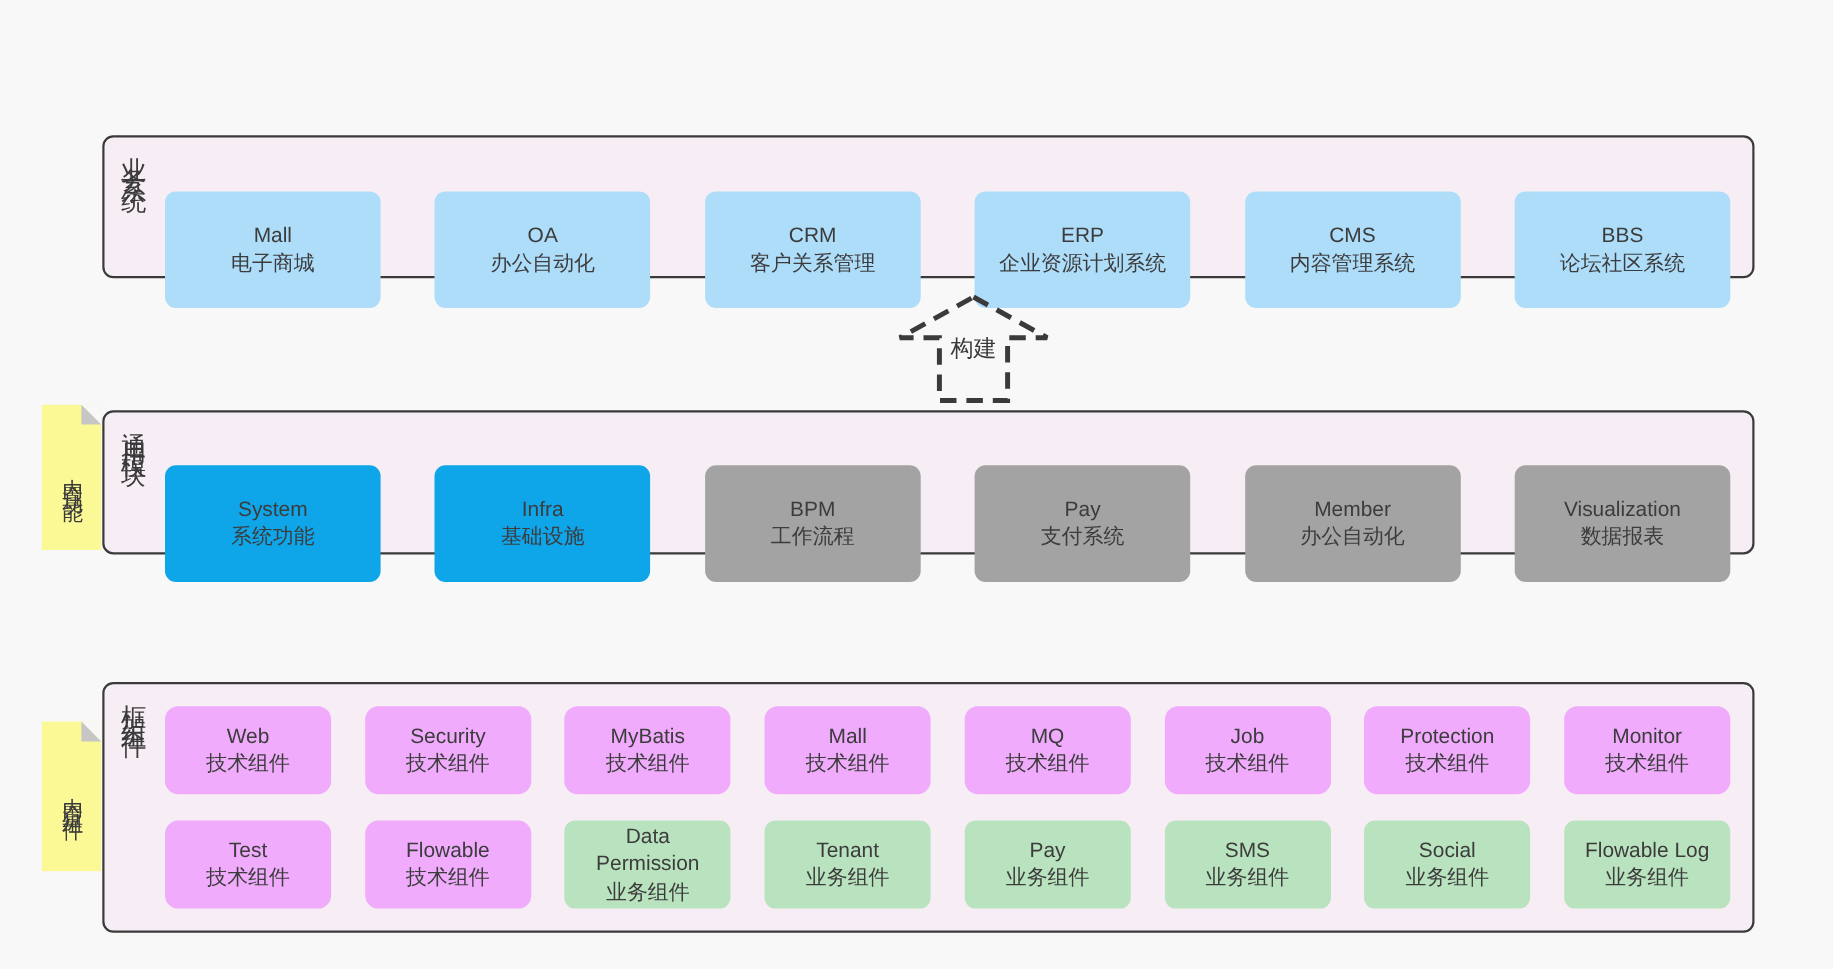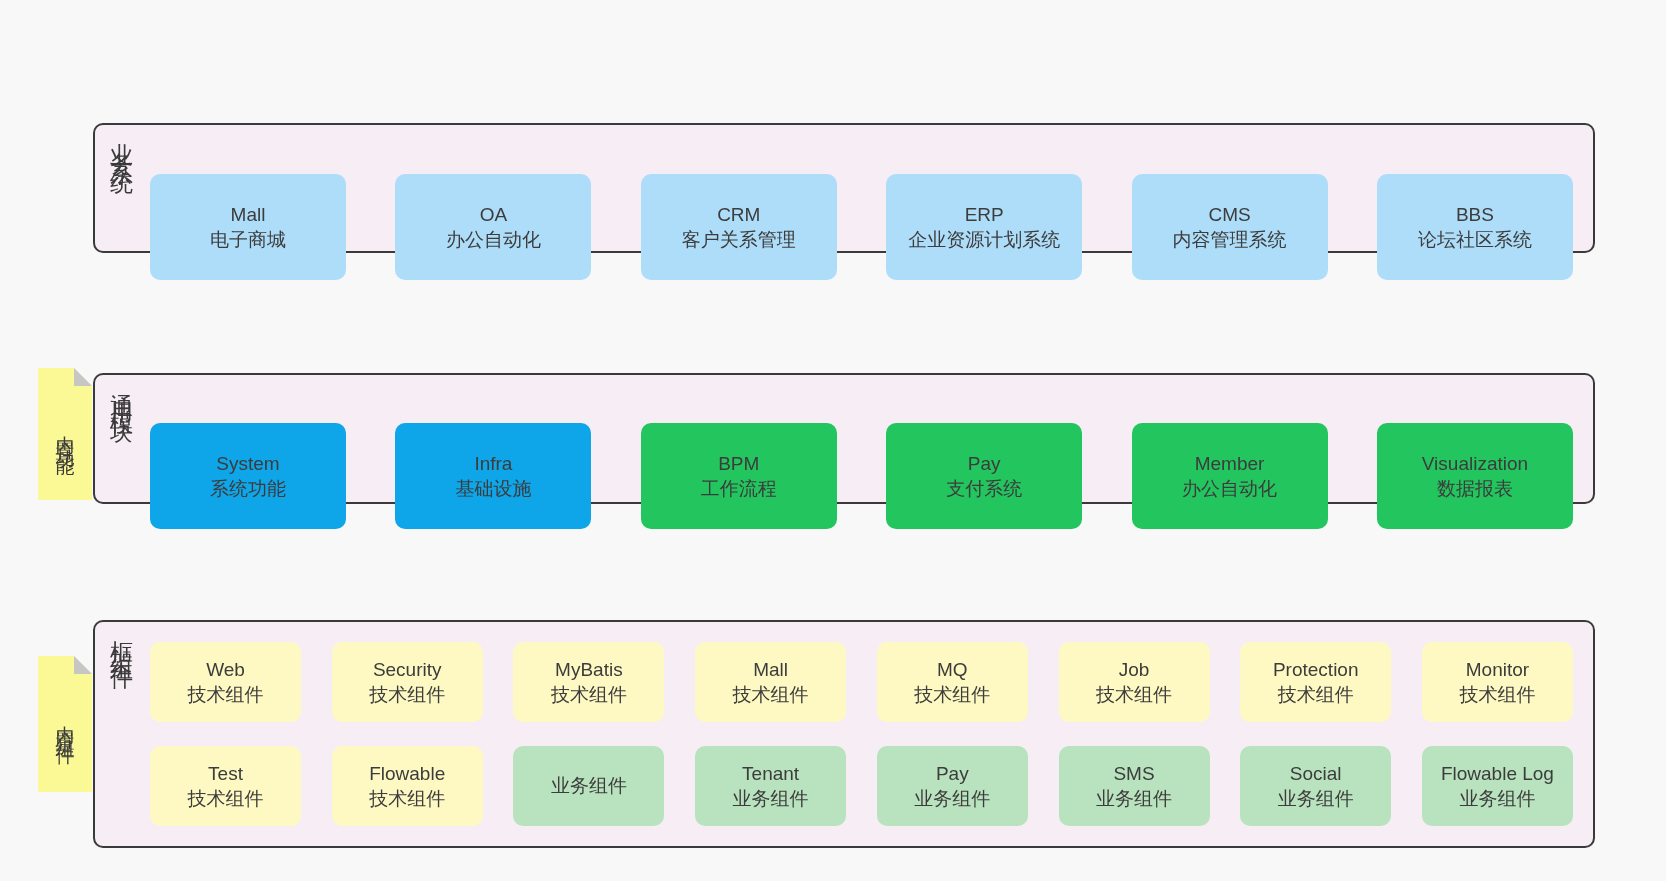--- a/index.html
+++ b/index.html
@@ -48,22 +48,22 @@
     font-size:19px;
     line-height:1.32;
     color:#3c3c3c;
     padding:2px 6px;
     box-sizing:border-box;
   }
   .box.w-lg{width:196px;height:106px;margin-top:24px;}
   .box.w-sm{width:151px;height:80px;}
   .blue{background:#aeddfa;}
   .red{background:#0ea5e9;}
-  .pink{background:#22c55e;}
-  .green-dark{background:#fef9c3;}
+  .pink{background:#a3a3a3;}
+  .green-dark{background:#f0abfc;border-radius:12px;}
   .green-light{background:#b9e3be;}
   
   .note{
     position:absolute;
     left:38px;width:54px;
     background:#fbf996;
     display:flex;align-items:center;justify-content:center;
   }
   .note::before{ 
     content:"";position:absolute;top:0;right:0;
@@ -124,20 +124,26 @@
         <div>CMS</div>
         <div>内容管理系统</div>
       </div>
       <div class="box w-lg blue">
         <div>BBS</div>
         <div>论坛社区系统</div>
       </div>
     </div>
   </div>
 
+  <div class="arrow" style="left:812px;top:266px;">
+    <svg viewBox="0 0 146 102">
+      <polygon points="73,4 140,41 104,41 104,98 42,98 42,41 6,41" fill="none" stroke="#3a3a3a" stroke-width="4.5" stroke-dasharray="15 9"></polygon>
+    </svg>
+    <div class="arrow-label">构建</div>
+  </div>
 
   <div class="note" style="top:368px;height:132px;">
     <div class="note-text">内置功能</div>
   </div>
   <div class="band" style="top:373px;height:131px;">
     <div class="band-label">通用模块</div>
     <div class="boxes-row" style="top:24px;">
       <div class="box w-lg red">
         <div>System</div>
         <div>系统功能</div>
@@ -208,20 +214,21 @@
     <div class="boxes-row" style="top:124px;">
       <div class="box w-sm green-dark">
         <div>Test</div>
         <div>技术组件</div>
       </div>
       <div class="box w-sm green-dark">
         <div>Flowable</div>
         <div>技术组件</div>
       </div>
       <div class="box w-sm green-light">
+        <div>Data Permission</div>
         <div>业务组件</div>
       </div>
       <div class="box w-sm green-light">
         <div>Tenant</div>
         <div>业务组件</div>
       </div>
       <div class="box w-sm green-light">
         <div>Pay</div>
         <div>业务组件</div>
       </div>

